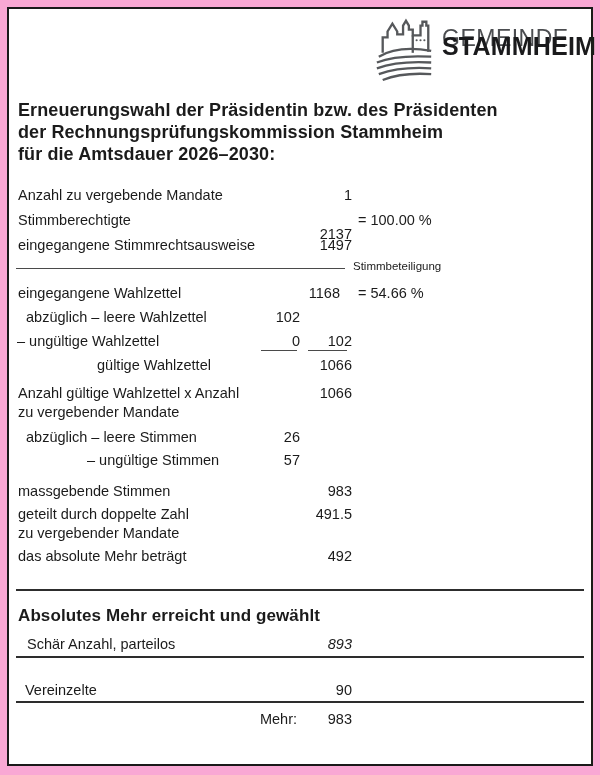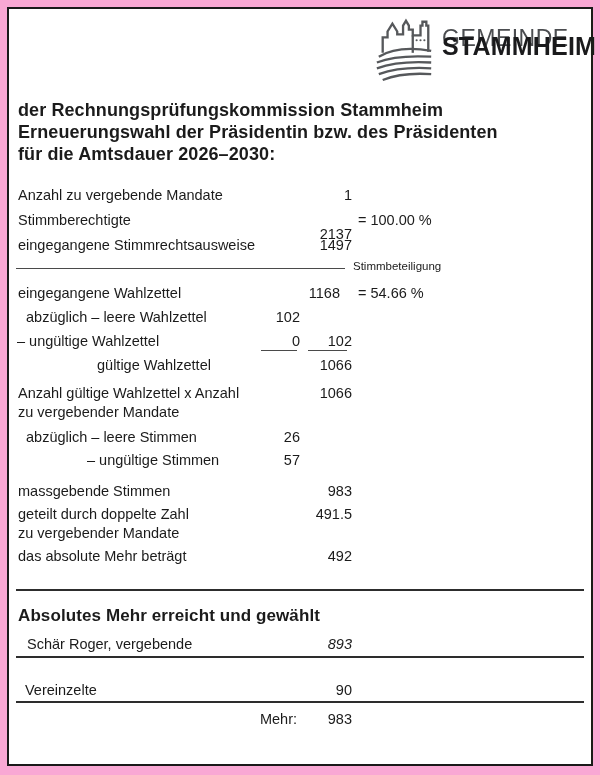--- a/index.html
+++ b/index.html
@@ -42,22 +42,22 @@
     <g fill="#56585b" stroke="none">
       <circle cx="45" cy="30" r="1.1"></circle>
       <circle cx="49" cy="30" r="1.1"></circle>
       <circle cx="53" cy="30" r="1.1"></circle>
     </g>
   </svg>
   <div class="logo-top">GEMEINDE</div>
   <div class="logo-bottom">STAMMHEIM</div>
 
   <div class="title">
+    <div>Erneuerungswahl der Präsidentin bzw. des Präsidenten</div>
     <div>der Rechnungsprüfungskommission Stammheim</div>
-    <div>Erneuerungswahl der Präsidentin bzw. des Präsidenten</div>
     <div>für die Amtsdauer 2026–2030:</div>
   </div>
 
   <div class="t" style="left:18px;top:187px;">Anzahl zu vergebende Mandate</div>
   <div class="t val" style="left:252px;top:187px;">1</div>
 
   <div class="t" style="left:18px;top:212px;">Stimmberechtigte</div>
   <div class="t val" style="left:252px;top:212px;margin-top:14px;">2137</div>
   <div class="t" style="left:358px;top:212px;">= 100.00 %</div>
 
@@ -99,21 +99,21 @@
   <div class="t" style="left:18px;top:506px;">geteilt durch doppelte Zahl</div>
   <div class="t" style="left:18px;top:525px;">zu vergebender Mandate</div>
   <div class="t val" style="left:252px;top:506px;">491.5</div>
 
   <div class="t" style="left:18px;top:548px;">das absolute Mehr beträgt</div>
   <div class="t val" style="left:252px;top:548px;">492</div>
 
   <div class="rule" style="left:16px;top:589px;width:568px;"></div>
   <div class="heading">Absolutes Mehr erreicht und gewählt</div>
 
-  <div class="t" style="left:27px;top:636px;">Schär Roger, vergebende</div>
+  <div class="t" style="left:27px;top:636px;">Schär Anzahl, parteilos</div>
   <div class="t val" style="left:252px;top:636px;font-style:italic;">893</div>
   <div class="rule" style="left:16px;top:656px;width:568px;"></div>
 
   <div class="t" style="left:25px;top:682px;">Vereinzelte</div>
   <div class="t val" style="left:252px;top:682px;text-align:right;">90</div>
   <div class="rule" style="left:16px;top:701px;width:568px;"></div>
 
   <div class="t" style="left:230px;top:711px;width:67px;text-align:right;">Mehr:</div>
   <div class="t val" style="left:252px;top:711px;">983</div>
 </div>

